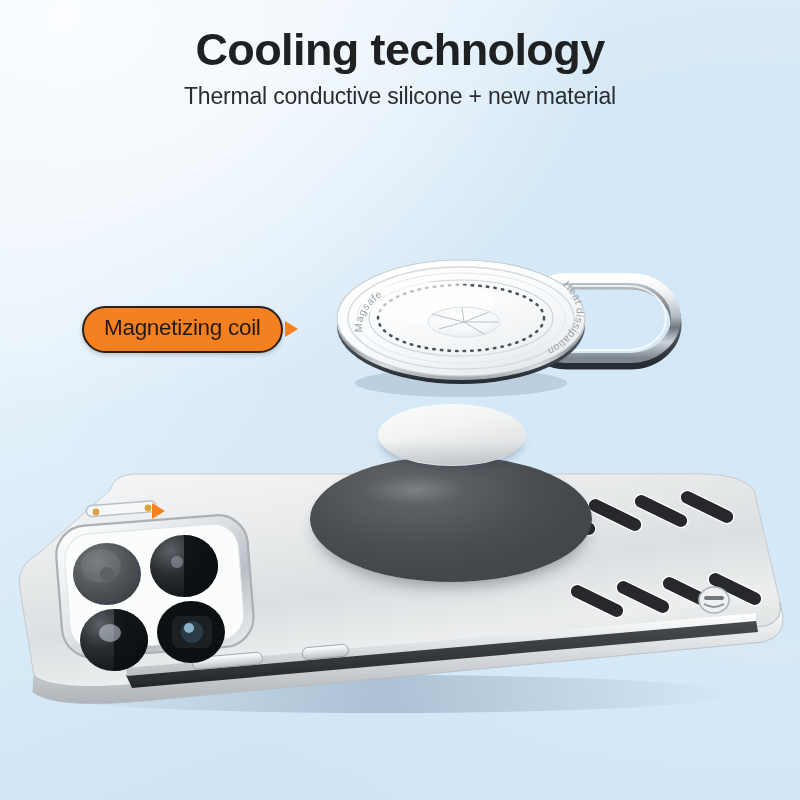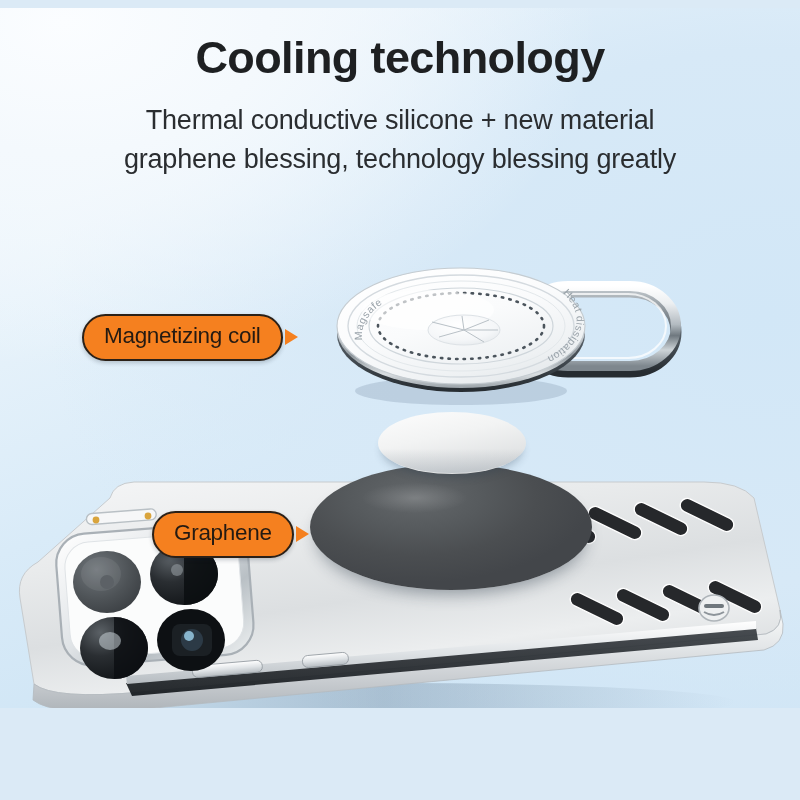--- a/index.html
+++ b/index.html
@@ -2,36 +2,35 @@
 <html><head>
 <meta charset="utf-8">
 <style>
   html,body{margin:0;padding:0;}
   body{
     width:800px;height:800px;overflow:hidden;
     font-family:"Liberation Sans","DejaVu Sans",sans-serif;
     background:#dbeaf6;
   }
   #stage{
-    position:relative;width:800px;height:700px;overflow:hidden;
+    position:relative;width:800px;height:800px;overflow:hidden;
     background:
       radial-gradient(115% 85% at 8% 2%, #fbfdff 0%, #f4f9fd 22%, rgba(244,249,253,0) 58%),
       radial-gradient(120% 95% at 96% 44%, #d2e7f7 0%, #d7e9f7 40%, rgba(215,233,247,0) 75%),
       linear-gradient(160deg,#f7fbfe 0%,#eaf4fb 26%,#d9ebf8 55%,#cfe5f5 78%,#cde4f5 100%);
-    margin-top: 8px;
   }
 
   
   .head{position:absolute;left:0;right:0;text-align:center;}
   .title{
     top:26px;font-size:45px;font-weight:700;color:#1e2022;
     letter-spacing:-.6px;line-height:1.08;
   }
   .sub{
-    top:93px;font-size:27px;color:#2a2d30;line-height:1.44;
+    top:80px;font-size:23px;color:#2a2d30;line-height:1.44;
     letter-spacing:-.2px;padding:0 44px;font-weight:400;
   }
   .sub span{display:block;}
 
   
   .callout{position:absolute;display:flex;align-items:center;gap:2px;z-index:40;}
   .pill{
     background:#f5801f;border:2.5px solid #2b2118;border-radius:999px;
     color:#241a12;font-size:22.5px;line-height:1;
     padding:9px 20px 11px;white-space:nowrap;
@@ -86,21 +85,20 @@
 </style>
 </head>
 <body>
 
 <div id="stage">
 
   <div class="head title nosel">Cooling technology</div>
 
   <div class="head sub nosel">
     <span>Thermal conductive silicone + new material</span>
-    <span>graphene blessing, technology blessing greatly</span>
   </div>
 
   <div id="ring-mod">
     <svg width="390" height="150" viewBox="0 0 390 150">
       <defs>
         <linearGradient id="chromeV" x1="0" y1="0" x2="0" y2="1">
           <stop offset="0" stop-color="#ffffff"></stop>
           <stop offset=".30" stop-color="#f2f4f5"></stop>
           <stop offset=".55" stop-color="#c9ced2"></stop>
           <stop offset=".72" stop-color="#8f979d"></stop>
@@ -302,17 +300,16 @@
     </svg>
   </div>
 
   <div class="callout" id="co-coil">
     <div class="pill nosel">Magnetizing coil</div>
     <div class="ptr"></div>
   </div>
 
 
   <div class="callout" id="co-grap">
-    <div class="pill nosel">Graphene</div>
     <div class="ptr"></div>
   </div>
 
 </div>
 
 </body></html>

